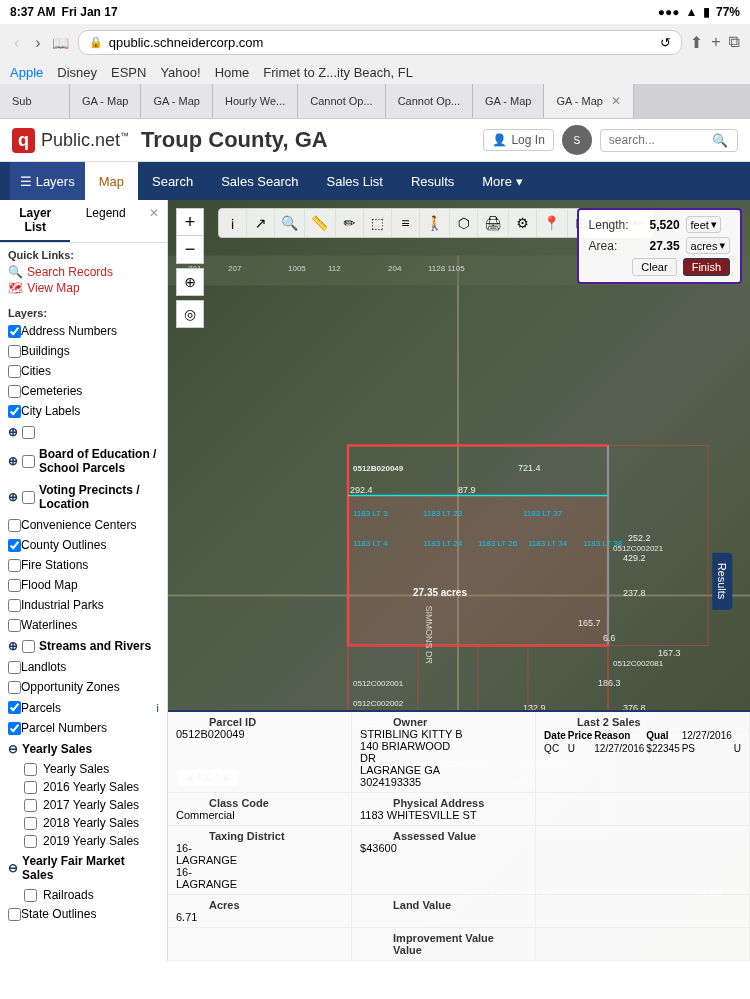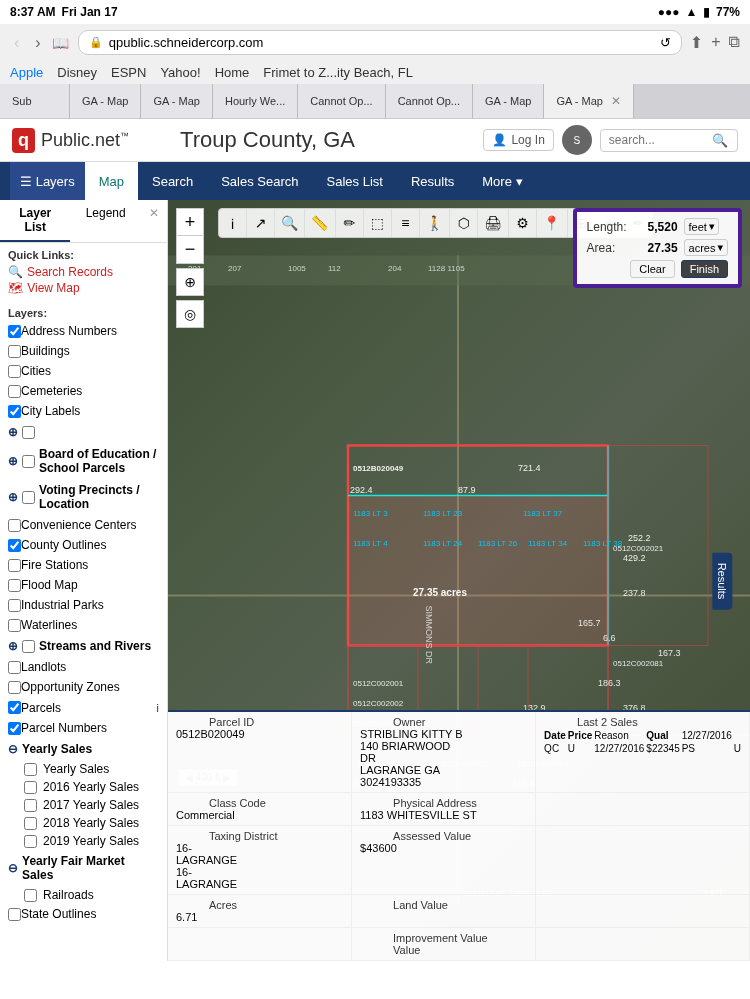--- a/index.html
+++ b/index.html
@@ -43,32 +43,32 @@
     .tab-close { font-size: 12px; color: #888; margin-left: 4px; }
 
     
     .app-header {
       display: flex; align-items: center; padding: 6px 12px; gap: 12px;
       background: #fff; border-bottom: 1px solid #ddd;
     }
     .app-logo { display: flex; align-items: center; gap: 6px; }
     .logo-q { background: #cc2222; color: #fff; font-weight: 900; font-size: 18px; padding: 2px 6px; border-radius: 4px; }
     .logo-text { font-size: 18px; font-weight: 300; color: #333; }
-    .county-title { font-size: 22px; font-weight: 400; color: #333; flex: 1; margin-left: 39px; }
+    .county-title { font-size: 22px; font-weight: 700; color: #333; flex: 1; }
     .header-right { display: flex; align-items: center; gap: 8px; }
     .sign-in-btn { display: flex; align-items: center; gap: 4px; font-size: 12px; color: #555; border: 1px solid #ccc; border-radius: 4px; padding: 3px 8px; cursor: pointer; }
     .search-box { display: flex; align-items: center; border: 1px solid #ccc; border-radius: 4px; padding: 3px 8px; gap: 4px; }
     .search-input { border: none; outline: none; font-size: 12px; width: 100px; }
 
     
     .nav-menu {
       display: flex; align-items: center; background: #1a3a6b; padding: 0 10px; height: 38px;
     }
     .nav-item { color: #fff; padding: 0 14px; font-size: 13px; cursor: pointer; height: 100%; display: flex; align-items: center; gap: 4px; }
-    .nav-item.active { background: #fff; color: #0f766e; }
+    .nav-item.active { background: #fff; color: #a16207; }
     .nav-item.layers-btn { background: #2a4a8b; padding: 0 10px; }
 
     
     .main-content { display: flex; height: calc(999px - 24px - 50px - 44px - 48px - 38px - 34px); }
 
     
     .sidebar { width: 168px; min-width: 168px; background: #fff; border-right: 1px solid #ddd; overflow-y: auto; font-size: 12px; }
     .sidebar-tabs { display: flex; border-bottom: 1px solid #ddd; }
     .sidebar-tab { flex: 1; padding: 6px 8px; text-align: center; cursor: pointer; font-size: 12px; }
     .sidebar-tab.active { border-bottom: 2px solid #1a3a6b; font-weight: 600; }
@@ -101,38 +101,38 @@
     .measurement-panel {
       position: absolute; top: 8px; right: 8px; background: rgba(255,255,255,0.95);
       border: 1px solid #ccc; border-radius: 4px; padding: 6px 10px; font-size: 12px; z-index: 10;
     }
     .measurement-row { display: flex; align-items: center; gap: 6px; margin-bottom: 4px; }
     .measurement-label { color: #333; width: 40px; }
     .measurement-value { font-weight: 600; width: 45px; text-align: right; }
     .measurement-unit { border: 1px solid #ccc; border-radius: 3px; padding: 1px 4px; font-size: 11px; cursor: pointer; display: flex; align-items: center; gap: 2px; background: #f5f5f5; }
     .measurement-btns { display: flex; gap: 6px; justify-content: flex-end; }
     .meas-btn { padding: 2px 8px; font-size: 11px; border: 1px solid #ccc; border-radius: 3px; cursor: pointer; background: #f5f5f5; }
-    .meas-btn.primary { background: #404040; color: #fff; border-color: #1a3a6b; }
+    .meas-btn.primary { background: #7f1d1d; color: #fff; border-color: #1a3a6b; }
 
     
     .results-tab {
       position: absolute; right: -1px; top: 50%; transform: translateY(-50%) rotate(90deg);
       background: #1a3a6b; color: #fff; font-size: 11px; padding: 4px 10px;
       border-radius: 4px 4px 0 0; cursor: pointer; z-index: 10; white-space: nowrap;
     }
 
     
     .property-panel {
       position: absolute; bottom: 0; left: 0; right: 0;
       background: rgba(255,255,255,0.97); border-top: 2px solid #1a3a6b;
       font-size: 11px; z-index: 20;
     }
     .property-grid { display: grid; grid-template-columns: 1fr 1fr 1fr; }
     .prop-cell { padding: 4px 8px; border-right: 1px solid #eee; border-bottom: 1px solid #eee; }
-    .prop-label { font-weight: 400; color: #333; display: block; padding-left: 33px; }
+    .prop-label { font-weight: 700; color: #333; display: block; padding-left: 33px; }
     .prop-value { color: #000; }
 
     
     .map-svg { position: absolute; top: 0; left: 0; width: 100%; height: 100%; pointer-events: none; }
 
     
     .scale-bar { position: absolute; bottom: 175px; left: 10px; background: rgba(255,255,255,0.8); padding: 2px 6px; font-size: 10px; border: 1px solid #aaa; }
 
     
     .sidebar::-webkit-scrollbar { width: 4px; }
@@ -522,21 +522,21 @@
       <div class="toolbar-btn">🚶</div>
       <div class="toolbar-btn">⬡</div>
       <div class="toolbar-btn">🖨</div>
       <div class="toolbar-btn">⚙</div>
       <div class="toolbar-btn">📍</div>
       <div class="toolbar-btn">⊞</div>
       <div class="toolbar-btn">◈</div>
       <div class="toolbar-btn">✒</div>
     </div>
 
-    <div class="measurement-panel" style="position:absolute;top:8px;right:8px;z-index:20;background:rgba(255,255,255,0.95);border:4px solid #4c1d95;border-radius:4px;padding:6px 10px;font-size:12px;">
+    <div class="measurement-panel" style="position:absolute;top:8px;right:8px;z-index:20;background:rgba(255,255,255,0.95);border:2px solid #4c1d95;border-radius:4px;padding:6px 10px;font-size:12px;">
       <div class="measurement-row">
         <span class="measurement-label">Length:</span>
         <span class="measurement-value">5,520</span>
         <div class="measurement-unit">
           <span>feet</span>
           <span>▾</span>
         </div>
       </div>
       <div class="measurement-row">
         <span class="measurement-label">Area:</span>
@@ -566,21 +566,21 @@
         </div>
         <div class="prop-cell">
           <span class="prop-label">Owner</span>
           <span class="prop-value">STRIBLING KITTY B<br>140 BRIARWOOD<br>DR<br>LAGRANGE GA<br>3024193335</span>
         </div>
         <div class="prop-cell">
           <span class="prop-label">Last 2 Sales</span>
           <div style="display:grid;grid-template-columns:1fr 1fr 1fr 1fr 1fr 1fr;font-size:10px;gap:2px;margin-top:2px;">
             <span style="font-weight:700">Date</span>
             <span style="font-weight:700">Price</span>
-            <span style="font-weight:400">Reason</span>
+            <span style="font-weight:700">Reason</span>
             <span style="font-weight:700">Qual</span>
             <span>12/27/2016</span>
             <span></span>
             <span>QC</span>
             <span>U</span>
             <span>12/27/2016</span>
             <span>$22345</span>
             <span>PS</span>
             <span>U</span>
           </div>

